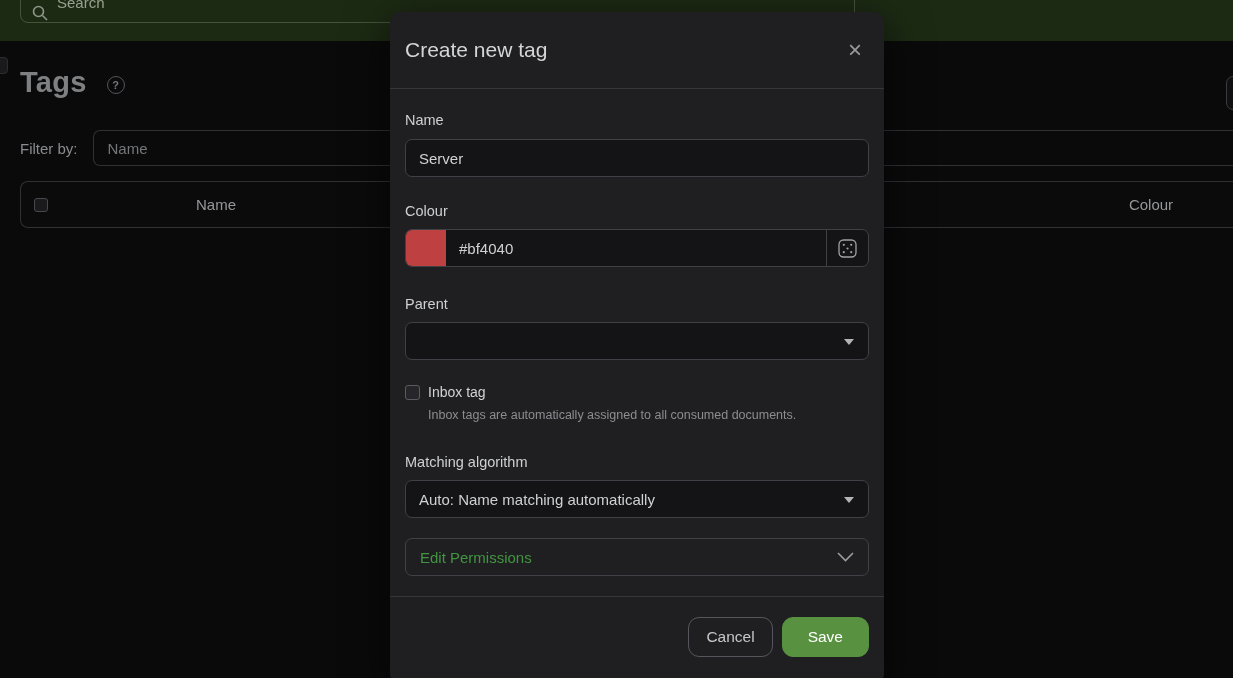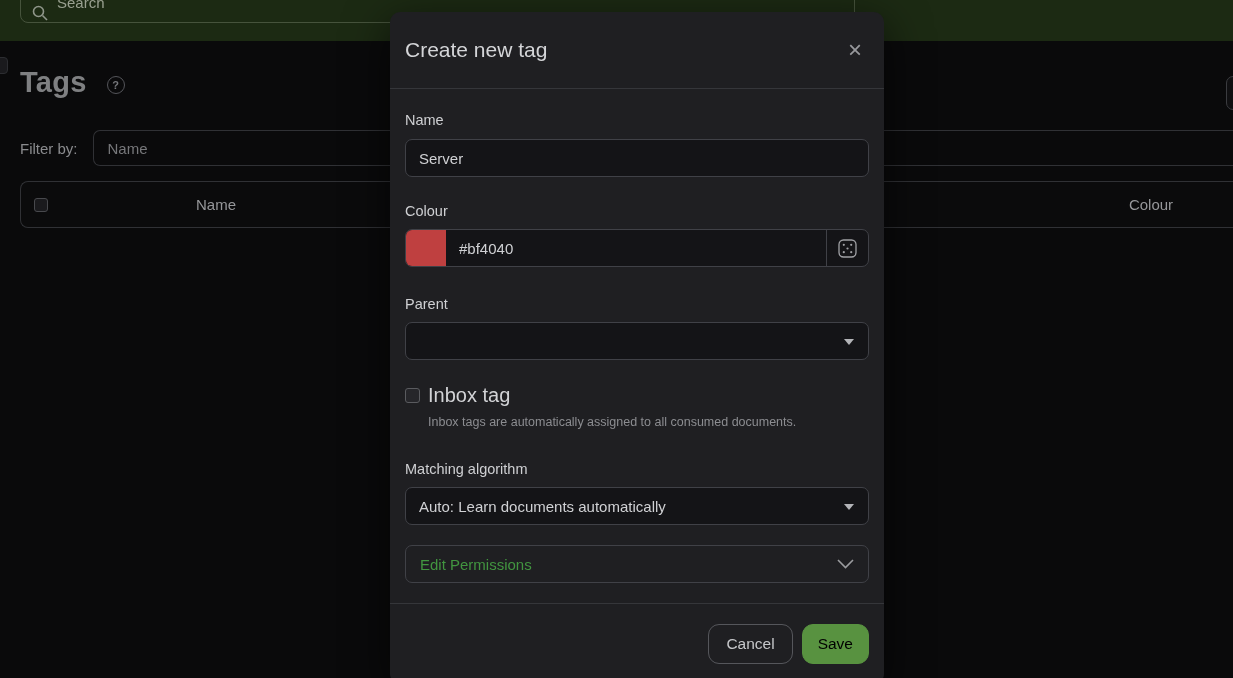--- a/index.html
+++ b/index.html
@@ -113,37 +113,37 @@
   .caret {
     position:absolute; right:14px; top:16px; width:0; height:0;
     border-left:5px solid transparent; border-right:5px solid transparent;
     border-top:6px solid #b3b4b8;
   }
   .checkbox-row { margin-top:24px; display:flex; align-items:center; gap:8px; }
   .inbox-checkbox {
     appearance:none; -webkit-appearance:none; width:15px; height:15px;
     border:1px solid #5a5b5f; border-radius:3px; background:#26262a; cursor:pointer;
   }
-  .checkbox-label { font-size:20px; color:#d2d3d6; }
+  .checkbox-label { font-size:14px; color:#d2d3d6; }
   .hint-text { margin:8px 0 0 23px; font-size:12.5px; color:#8c8d91; }
   .lbl-matching { margin-top:32px; }
   .permissions-btn {
     margin-top:20px; width:100%; height:38px; background:transparent;
     border:1px solid #404147; border-radius:7px;
     display:flex; align-items:center; justify-content:space-between;
     padding:0 14px; cursor:pointer;
   }
   .permissions-label { color:#429540; font-size:15px; }
   .modal-footer {
     margin-top:20px; border-top:1px solid #35363a;
     display:flex; justify-content:flex-end; gap:9px; padding:20px 15px;
   }
   .btn { height:40px; border-radius:11px; font-size:15.5px; cursor:pointer; }
   .btn-cancel { background:transparent; border:1px solid #55565b; color:#c6c7ca; padding:0 17px; }
-  .btn-save { background:#589240; border:1px solid #589240; color:#000000; padding:0 15px; }
+  .btn-save { background:#589240; border:1px solid #589240; color:#ffffff; padding:0 25px; }
 </style>
 </head>
 <body>
 
 <div class="screen">
 
   <div class="topbar">
     <div class="search-input-wrap">
       <svg class="search-icon" viewBox="0 0 16 16">
         <circle cx="6.5" cy="6.5" r="5" fill="none" stroke="#8f968a" stroke-width="1.6"></circle>
@@ -207,21 +207,21 @@
       </div>
 
       <div class="checkbox-row">
         <input type="checkbox" class="inbox-checkbox" style="">
         <span class="checkbox-label">Inbox tag</span>
       </div>
       <div class="hint-text">Inbox tags are automatically assigned to all consumed documents.</div>
 
       <label class="field-label lbl-matching">Matching algorithm</label>
       <div class="select-box">
-        <span>Auto: Learn documents automatically</span>
+        <span>Auto: Name matching automatically</span>
         <span class="caret"></span>
       </div>
 
       <button class="permissions-btn">
         <span class="permissions-label">Edit Permissions</span>
         <svg width="17" height="10" viewBox="0 0 17 10">
           <polyline points="1,1 8.5,8.5 16,1" fill="none" stroke="#9b9c9f" stroke-width="1.6"></polyline>
         </svg>
       </button>
     </div>

